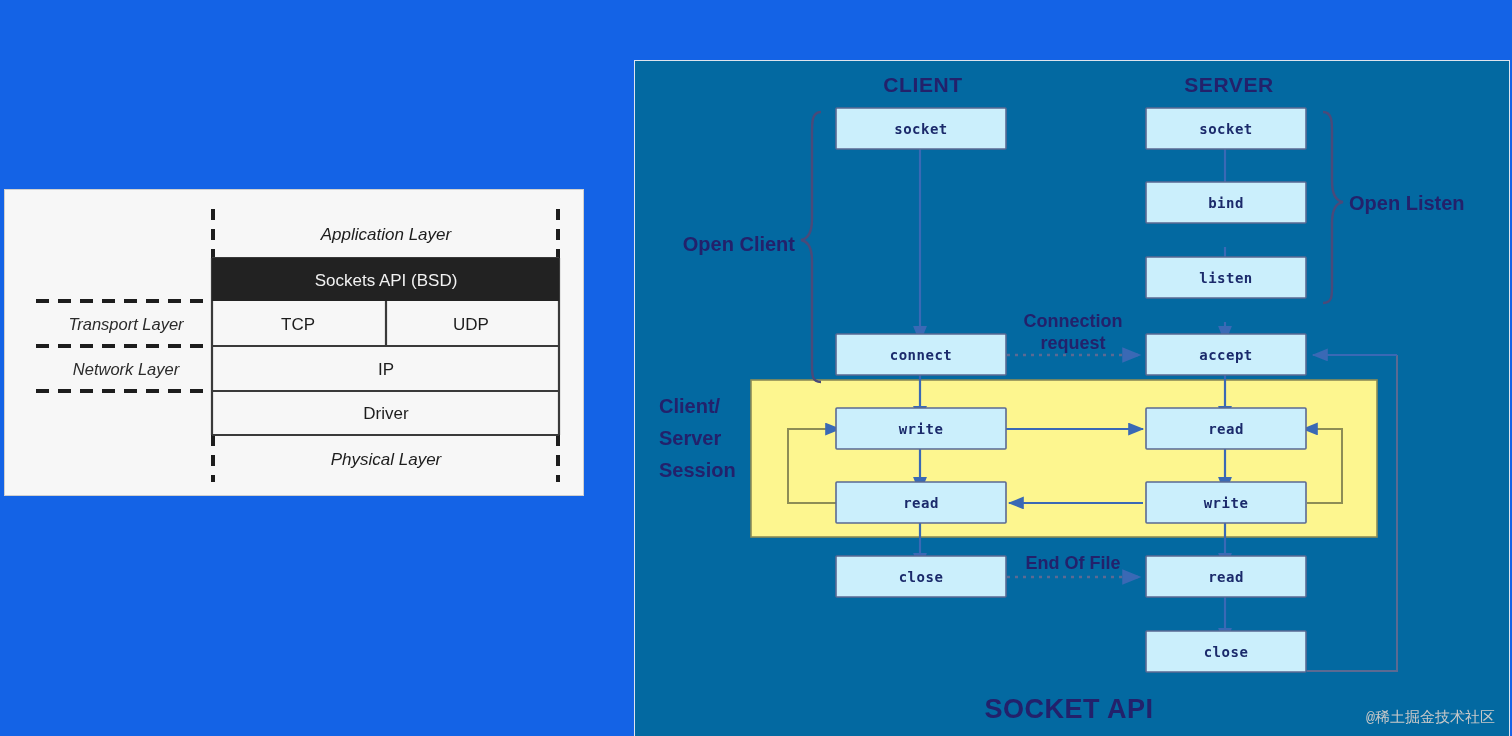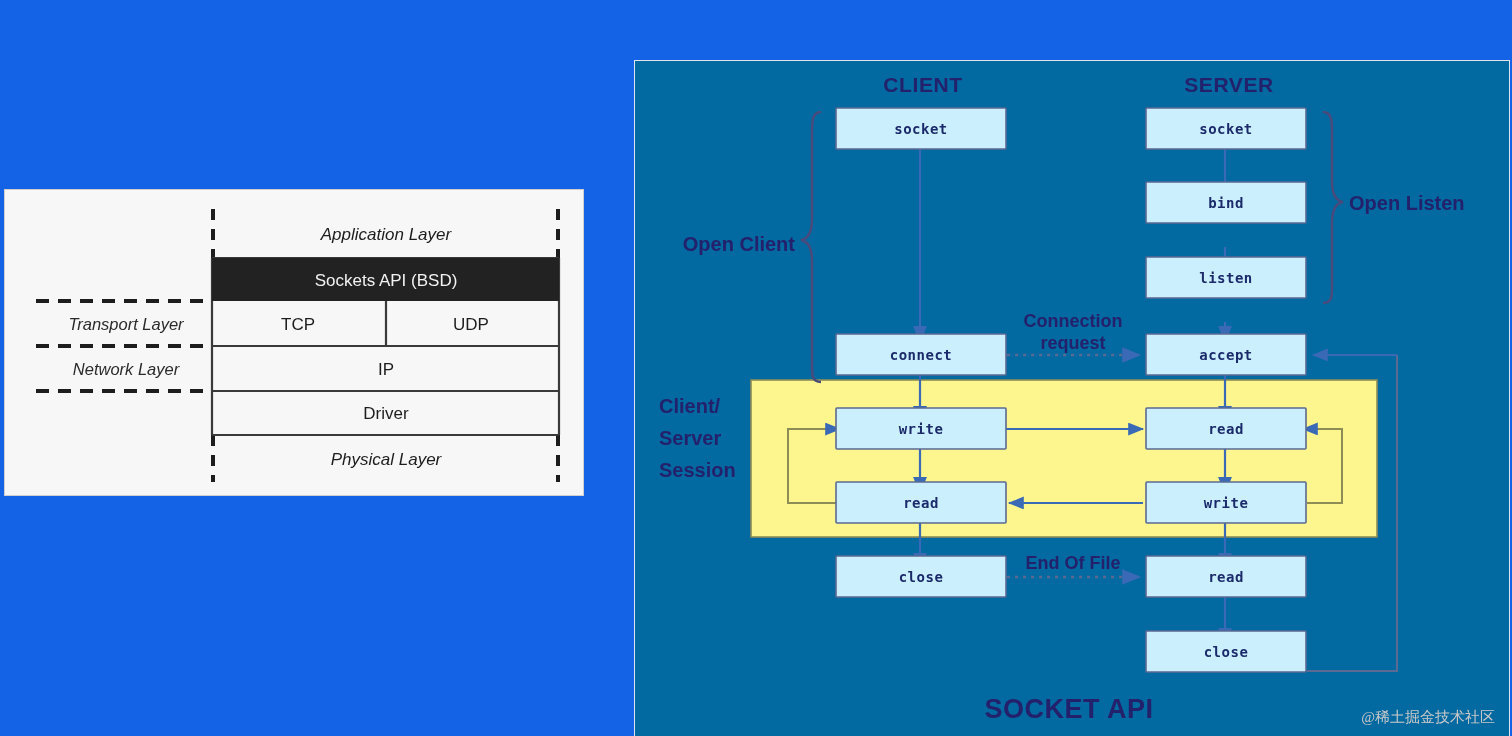--- a/index.html
+++ b/index.html
@@ -32,21 +32,21 @@
   .grp{font-size:20px;font-weight:bold;fill:#23216b;
       font-family:"Liberation Sans",sans-serif;}
   .edgelbl{font-size:18px;font-weight:bold;fill:#23216b;
       font-family:"Liberation Sans",sans-serif;}
   .boxtxt{font-size:14px;font-weight:bold;fill:#1b2a6b;
       font-family:"DejaVu Sans Mono", monospace;letter-spacing:.5px;}
   .title{font-size:27px;font-weight:bold;fill:#23216b;letter-spacing:.5px;
       font-family:"Liberation Sans",sans-serif;}
   .node rect{fill:#cbeffc;stroke:#5b6a93;stroke-width:1.6;}
   .wm{position:absolute;right:14px;bottom:10px;color:#c9c9c9;font-size:15px;
-      font-family:Liberation Serif, serif;white-space:nowrap;margin-top:47px;}
+      font-family:Liberation Mono, monospace;white-space:nowrap;margin-top:47px;}
 </style>
 </head>
 <body>
 
 <div id="stack-panel">
   <svg id="stack-svg" width="578" height="305" viewBox="0 0 578 305">
 
     <g stroke="#1d1d1d" stroke-width="4" stroke-dasharray="13 9">
       <line x1="31" y1="111" x2="206" y2="111"></line>
       <line x1="31" y1="156" x2="206" y2="156"></line>

